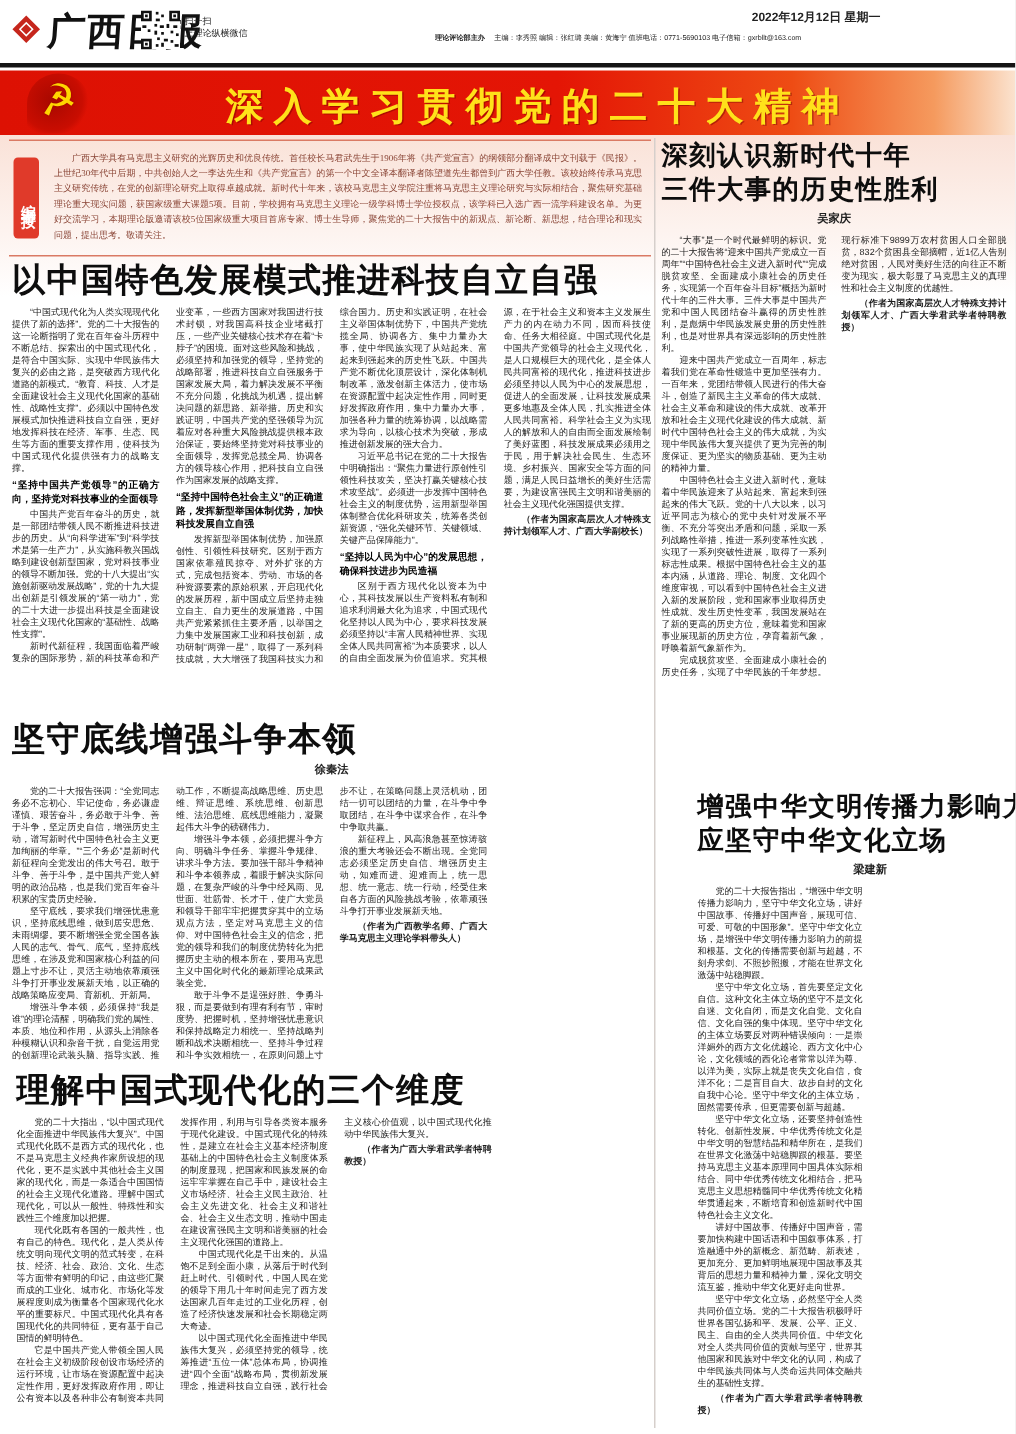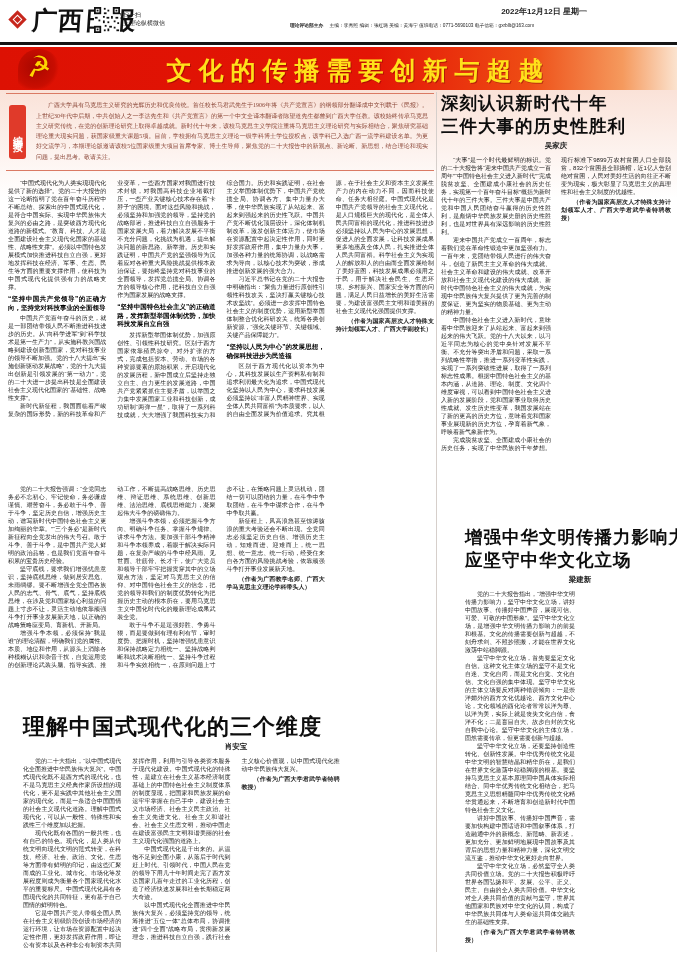--- a/index.html
+++ b/index.html
@@ -58,21 +58,21 @@
   .abody p.attr{margin:4px 0 0;text-indent:2em;font-weight:bold;}
   
   .a-tech{left:8px;top:174px;width:426px;}
   .a-tech .abody{height:246px;} .a-tech .sm{height:492px;}
   .a-decade{left:441px;top:92px;width:230px;}
   .a-decade .abody{height:298px;} .a-decade .sm{height:596px;}
   .a-struggle{left:8px;top:480px;width:426px;}
   .a-struggle .abody{height:184px;} .a-struggle .sm{height:368px;}
   .a-culture{left:441px;top:526px;width:230px;margin-left:24px;}
   .a-culture .abody{height:378px;} .a-culture .sm{height:756px;}
-  .a-modern{left:23px;top:714px;width:426px;}
+  .a-modern{left:11px;top:714px;width:426px;}
   .a-modern .abody{height:192px;} .a-modern .sm{height:384px;}
   .v-divider{position:absolute;left:436px;top:92px;width:1px;height:860px;background:#d6cfcb;}
 </style>
 </head>
 <body>
 
 <div id="page">
 
   <div class="wash"></div>
 
@@ -119,33 +119,34 @@
       <div class="sm">
         <span class="dept">理论评论部主办</span>
         <span class="staff">主编：李秀照    编辑：张红璐    美编：黄海宁    值班电话：0771-5690103    电子信箱：gxrbllt@163.com</span>
       </div>
     </div>
   </div>
 
   <div class="banner">
     <div class="emblem-swoosh"></div>
     <div class="emblem">☭</div>
-    <div class="banner-title">文化的传播需要创新与超越</div>
+    <div class="banner-title">深入学习贯彻党的二十大精神</div>
   </div>
 
   <div class="note">
     <div class="note-label">编者按</div>
     <div class="note-text-wrap">
       <div class="sm">广西大学具有马克思主义研究的光辉历史和优良传统。首任校长马君武先生于1906年将《共产党宣言》的纲领部分翻译成中文刊载于《民报》。上世纪30年代中后期，中共创始人之一李达先生和《共产党宣言》的第一个中文全译本翻译者陈望道先生都曾到广西大学任教。该校始终传承马克思主义研究传统，在党的创新理论研究上取得卓越成就。新时代十年来，该校马克思主义学院注重将马克思主义理论研究与实际相结合，聚焦研究基础理论重大现实问题，获国家级重大课题5项。目前，学校拥有马克思主义理论一级学科博士学位授权点，该学科已入选广西一流学科建设名单。为更好交流学习，本期理论版邀请该校5位国家级重大项目首席专家、博士生导师，聚焦党的二十大报告中的新观点、新论断、新思想，结合理论和现实问题，提出思考。敬请关注。</div>
     </div>
   </div>
 
   <div class="v-divider"></div>
 
   <div class="article a-tech">
+    <div class="a-title">以中国特色发展模式推进科技自立自强</div>
     <div class="abody cols4">
         <div class="sm">
           <p class="para">“中国式现代化为人类实现现代化提供了新的选择”。党的二十大报告的这一论断指明了党在百年奋斗历程中不断总结、探索出的中国式现代化，是符合中国实际、实现中华民族伟大复兴的必由之路，是突破西方现代化道路的新模式。“教育、科技、人才是全面建设社会主义现代化国家的基础性、战略性支撑”。必须以中国特色发展模式加快推进科技自立自强，更好地发挥科技在经济、军事、生态、民生等方面的重要支撑作用，使科技为中国式现代化提供强有力的战略支撑。</p>
           <p class="sub">“坚持中国共产党领导”的正确方向，坚持党对科技事业的全面领导</p>
           <p class="para">中国共产党百年奋斗的历史，就是一部团结带领人民不断推进科技进步的历史。从“向科学进军”到“科学技术是第一生产力”，从实施科教兴国战略到建设创新型国家，党对科技事业的领导不断加强。党的十八大提出“实施创新驱动发展战略”，党的十九大提出创新是引领发展的“第一动力”，党的二十大进一步提出科技是全面建设社会主义现代化国家的“基础性、战略性支撑”。</p>
           <p class="para">新时代新征程，我国面临着严峻复杂的国际形势，新的科技革命和产业变革，一些西方国家对我国进行技术封锁，对我国高科技企业堵截打压，一些产业关键核心技术存在着“卡脖子”的困境。面对这些风险和挑战，必须坚持和加强党的领导，坚持党的战略部署，推进科技自立自强服务于国家发展大局，着力解决发展不平衡不充分问题，化挑战为机遇，提出解决问题的新思路、新举措。历史和实践证明，中国共产党的坚强领导为沉着应对各种重大风险挑战提供根本政治保证，要始终坚持党对科技事业的全面领导，发挥党总揽全局、协调各方的领导核心作用，把科技自立自强作为国家发展的战略支撑。</p>
           <p class="sub">“坚持中国特色社会主义”的正确道路，发挥新型举国体制优势，加快科技发展自立自强</p>
           <p class="para">发挥新型举国体制优势，加强原创性、引领性科技研究。区别于西方国家依靠殖民掠夺、对外扩张的方式，完成包括资本、劳动、市场的各种资源要素的原始积累，开启现代化的发展历程，新中国成立后坚持走独立自主、自力更生的发展道路，中国共产党紧紧抓住主要矛盾，以举国之力集中发展国家工业和科技创新，成功研制“两弹一星”，取得了一系列科技成就，大大增强了我国科技实力和综合国力。历史和实践证明，在社会主义举国体制优势下，中国共产党统揽全局、协调各方、集中力量办大事，使中华民族实现了从站起来、富起来到强起来的历史性飞跃。中国共产党不断优化顶层设计，深化体制机制改革，激发创新主体活力，使市场在资源配置中起决定性作用，同时更好发挥政府作用，集中力量办大事，加强各种力量的统筹协调，以战略需求为导向，以核心技术为突破，形成推进创新发展的强大合力。</p>
           <p class="para">习近平总书记在党的二十大报告中明确指出：“聚焦力量进行原创性引领性科技攻关，坚决打赢关键核心技术攻坚战”。必须进一步发挥中国特色社会主义的制度优势，运用新型举国体制整合优化科研攻关，统筹各类创新资源，“强化关键环节、关键领域、关键产品保障能力”。</p>
           <p class="sub">“坚持以人民为中心”的发展思想，确保科技进步为民造福</p>
@@ -164,20 +165,22 @@
           <p class="para">“大事”是一个时代最鲜明的标识。党的二十大报告将“迎来中国共产党成立一百周年”“中国特色社会主义进入新时代”“完成脱贫攻坚、全面建成小康社会的历史任务，实现第一个百年奋斗目标”概括为新时代十年的三件大事。三件大事是中国共产党和中国人民团结奋斗赢得的历史性胜利，是彪炳中华民族发展史册的历史性胜利，也是对世界具有深远影响的历史性胜利。</p>
           <p class="para">迎来中国共产党成立一百周年，标志着我们党在革命性锻造中更加坚强有力。一百年来，党团结带领人民进行的伟大奋斗，创造了新民主主义革命的伟大成就、社会主义革命和建设的伟大成就、改革开放和社会主义现代化建设的伟大成就、新时代中国特色社会主义的伟大成就，为实现中华民族伟大复兴提供了更为完善的制度保证、更为坚实的物质基础、更为主动的精神力量。</p>
           <p class="para">中国特色社会主义进入新时代，意味着中华民族迎来了从站起来、富起来到强起来的伟大飞跃。党的十八大以来，以习近平同志为核心的党中央针对发展不平衡、不充分等突出矛盾和问题，采取一系列战略性举措，推进一系列变革性实践，实现了一系列突破性进展，取得了一系列标志性成果。根据中国特色社会主义的基本内涵，从道路、理论、制度、文化四个维度审视，可以看到中国特色社会主义进入新的发展阶段，党和国家事业取得历史性成就、发生历史性变革，我国发展站在了新的更高的历史方位，意味着党和国家事业展现新的历史方位，孕育着新气象，呼唤着新气象新作为。</p>
           <p class="para">完成脱贫攻坚、全面建成小康社会的历史任务，实现了中华民族的千年梦想。现行标准下9899万农村贫困人口全部脱贫，832个贫困县全部摘帽，近1亿人告别绝对贫困，人民对美好生活的向往正不断变为现实，极大彰显了马克思主义的真理性和社会主义制度的优越性。</p>
           <p class="attr">（作者为国家高层次人才特殊支持计划领军人才、广西大学君武学者特聘教授）</p>
         </div>
       </div>
   </div>
 
   <div class="article a-struggle">
+    <div class="a-title">坚守底线增强斗争本领</div>
+    <div class="a-author">徐秦法</div>
     <div class="abody cols4">
         <div class="sm">
           <p class="para">党的二十大报告强调：“全党同志务必不忘初心、牢记使命，务必谦虚谨慎、艰苦奋斗，务必敢于斗争、善于斗争，坚定历史自信，增强历史主动，谱写新时代中国特色社会主义更加绚丽的华章。”“三个务必”是新时代新征程向全党发出的伟大号召。敢于斗争、善于斗争，是中国共产党人鲜明的政治品格，也是我们党百年奋斗积累的宝贵历史经验。</p>
           <p class="para">坚守底线，要求我们增强忧患意识，坚持底线思维，做到居安思危、未雨绸缪。要不断增强全党全国各族人民的志气、骨气、底气，坚持底线思维，在涉及党和国家核心利益的问题上寸步不让，灵活主动地依靠顽强斗争打开事业发展新天地，以正确的战略策略应变局、育新机、开新局。</p>
           <p class="para">增强斗争本领，必须保持“我是谁”的理论清醒，明确我们党的属性、本质、地位和作用，从源头上消除各种模糊认识和杂音干扰，自觉运用党的创新理论武装头脑、指导实践、推动工作，不断提高战略思维、历史思维、辩证思维、系统思维、创新思维、法治思维、底线思维能力，凝聚起伟大斗争的磅礴伟力。</p>
           <p class="para">增强斗争本领，必须把握斗争方向、明确斗争任务、掌握斗争规律、讲求斗争方法。要加强干部斗争精神和斗争本领养成，着眼于解决实际问题，在复杂严峻的斗争中经风雨、见世面、壮筋骨、长才干，使广大党员和领导干部牢牢把握贯穿其中的立场观点方法，坚定对马克思主义的信仰、对中国特色社会主义的信念，把党的领导和我们的制度优势转化为把握历史主动的根本所在，要用马克思主义中国化时代化的最新理论成果武装全党。</p>
           <p class="para">敢于斗争不是逞强好胜、争勇斗狠，而是要做到有理有利有节，审时度势、把握时机，坚持增强忧患意识和保持战略定力相统一、坚持战略判断和战术决断相统一、坚持斗争过程和斗争实效相统一，在原则问题上寸步不让，在策略问题上灵活机动，团结一切可以团结的力量，在斗争中争取团结，在斗争中谋求合作，在斗争中争取共赢。</p>
           <p class="para">新征程上，风高浪急甚至惊涛骇浪的重大考验还会不断出现。全党同志必须坚定历史自信、增强历史主动，知难而进、迎难而上，统一思想、统一意志、统一行动，经受住来自各方面的风险挑战考验，依靠顽强斗争打开事业发展新天地。</p>
           <p class="attr">（作者为广西教学名师、广西大学马克思主义理论学科带头人）</p>
         </div>
@@ -195,21 +198,20 @@
           <p class="para">坚守中华文化立场，还要坚持创造性转化、创新性发展。中华优秀传统文化是中华文明的智慧结晶和精华所在，是我们在世界文化激荡中站稳脚跟的根基。要坚持马克思主义基本原理同中国具体实际相结合、同中华优秀传统文化相结合，把马克思主义思想精髓同中华优秀传统文化精华贯通起来，不断培育和创造新时代中国特色社会主义文化。</p>
           <p class="para">讲好中国故事、传播好中国声音，需要加快构建中国话语和中国叙事体系，打造融通中外的新概念、新范畴、新表述，更加充分、更加鲜明地展现中国故事及其背后的思想力量和精神力量，深化文明交流互鉴，推动中华文化更好走向世界。</p>
           <p class="para">坚守中华文化立场，必然坚守全人类共同价值立场。党的二十大报告积极呼吁世界各国弘扬和平、发展、公平、正义、民主、自由的全人类共同价值。中华文化对全人类共同价值的贡献与坚守，世界其他国家和民族对中华文化的认同，构成了中华民族共同体与人类命运共同体交融共生的基础性支撑。</p>
           <p class="attr">（作者为广西大学君武学者特聘教授）</p>
         </div>
       </div>
   </div>
 
   <div class="article a-modern">
     <div class="a-title">理解中国式现代化的三个维度</div>
-    <div class="a-author">肖安宝</div>
     <div class="abody cols4">
         <div class="sm">
           <p class="para">党的二十大指出，“以中国式现代化全面推进中华民族伟大复兴”。中国式现代化既不是西方式的现代化，也不是马克思主义经典作家所设想的现代化，更不是实践中其他社会主义国家的现代化，而是一条适合中国国情的社会主义现代化道路。理解中国式现代化，可以从一般性、特殊性和实践性三个维度加以把握。</p>
           <p class="para">现代化既有各国的一般共性，也有自己的特色。现代化，是人类从传统文明向现代文明的范式转变，在科技、经济、社会、政治、文化、生态等方面带有鲜明的印记，由这些汇聚而成的工业化、城市化、市场化等发展程度则成为衡量各个国家现代化水平的重要标尺。中国式现代化具有各国现代化的共同特征，更有基于自己国情的鲜明特色。</p>
           <p class="para">它是中国共产党人带领全国人民在社会主义初级阶段创设市场经济的运行环境，让市场在资源配置中起决定性作用，更好发挥政府作用，即让公有资本以及各种非公有制资本共同发挥作用，利用与引导各类资本服务于现代化建设。中国式现代化的特殊性，是建立在社会主义基本经济制度基础上的中国特色社会主义制度体系的制度显现，把国家和民族发展的命运牢牢掌握在自己手中，建设社会主义市场经济、社会主义民主政治、社会主义先进文化、社会主义和谐社会、社会主义生态文明，推动中国走在建设富强民主文明和谐美丽的社会主义现代化强国的道路上。</p>
           <p class="para">中国式现代化是干出来的。从温饱不足到全面小康，从落后于时代到赶上时代、引领时代，中国人民在党的领导下用几十年时间走完了西方发达国家几百年走过的工业化历程，创造了经济快速发展和社会长期稳定两大奇迹。</p>
           <p class="para">以中国式现代化全面推进中华民族伟大复兴，必须坚持党的领导，统筹推进“五位一体”总体布局，协调推进“四个全面”战略布局，贯彻新发展理念，推进科技自立自强，践行社会主义核心价值观，以中国式现代化推动中华民族伟大复兴。</p>
           <p class="attr">（作者为广西大学君武学者特聘教授）</p>
         </div>
       </div>

